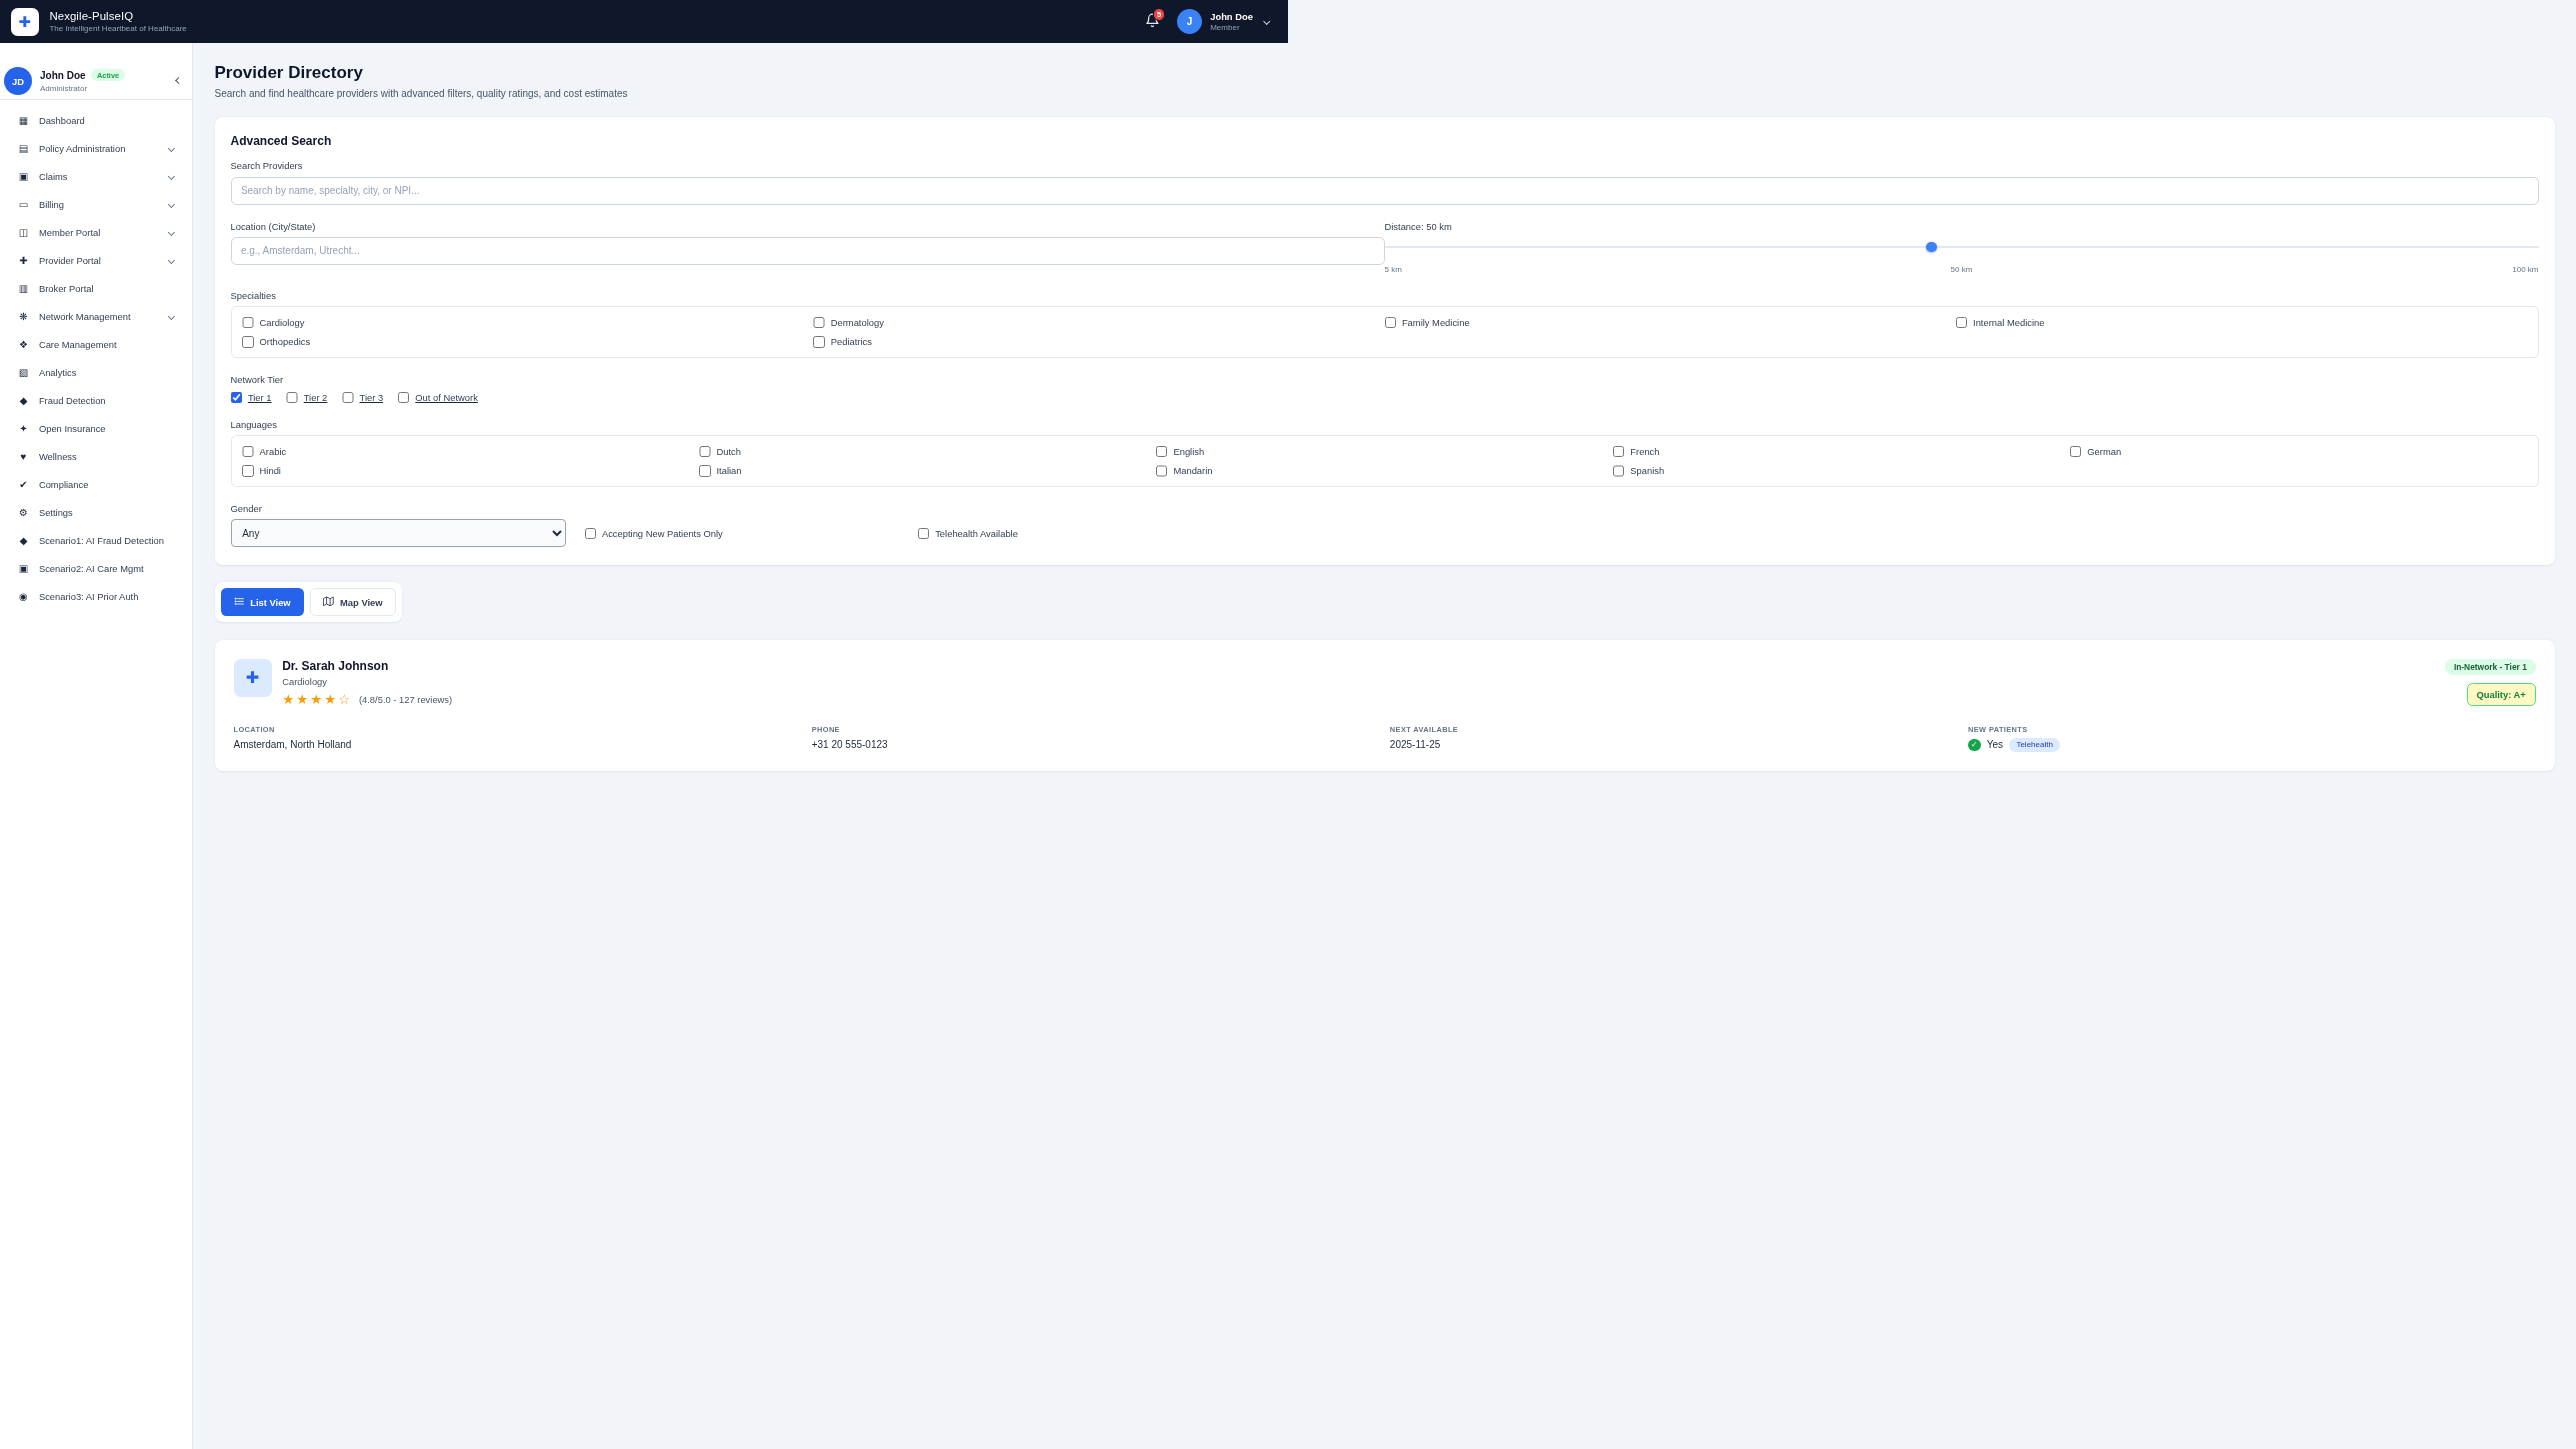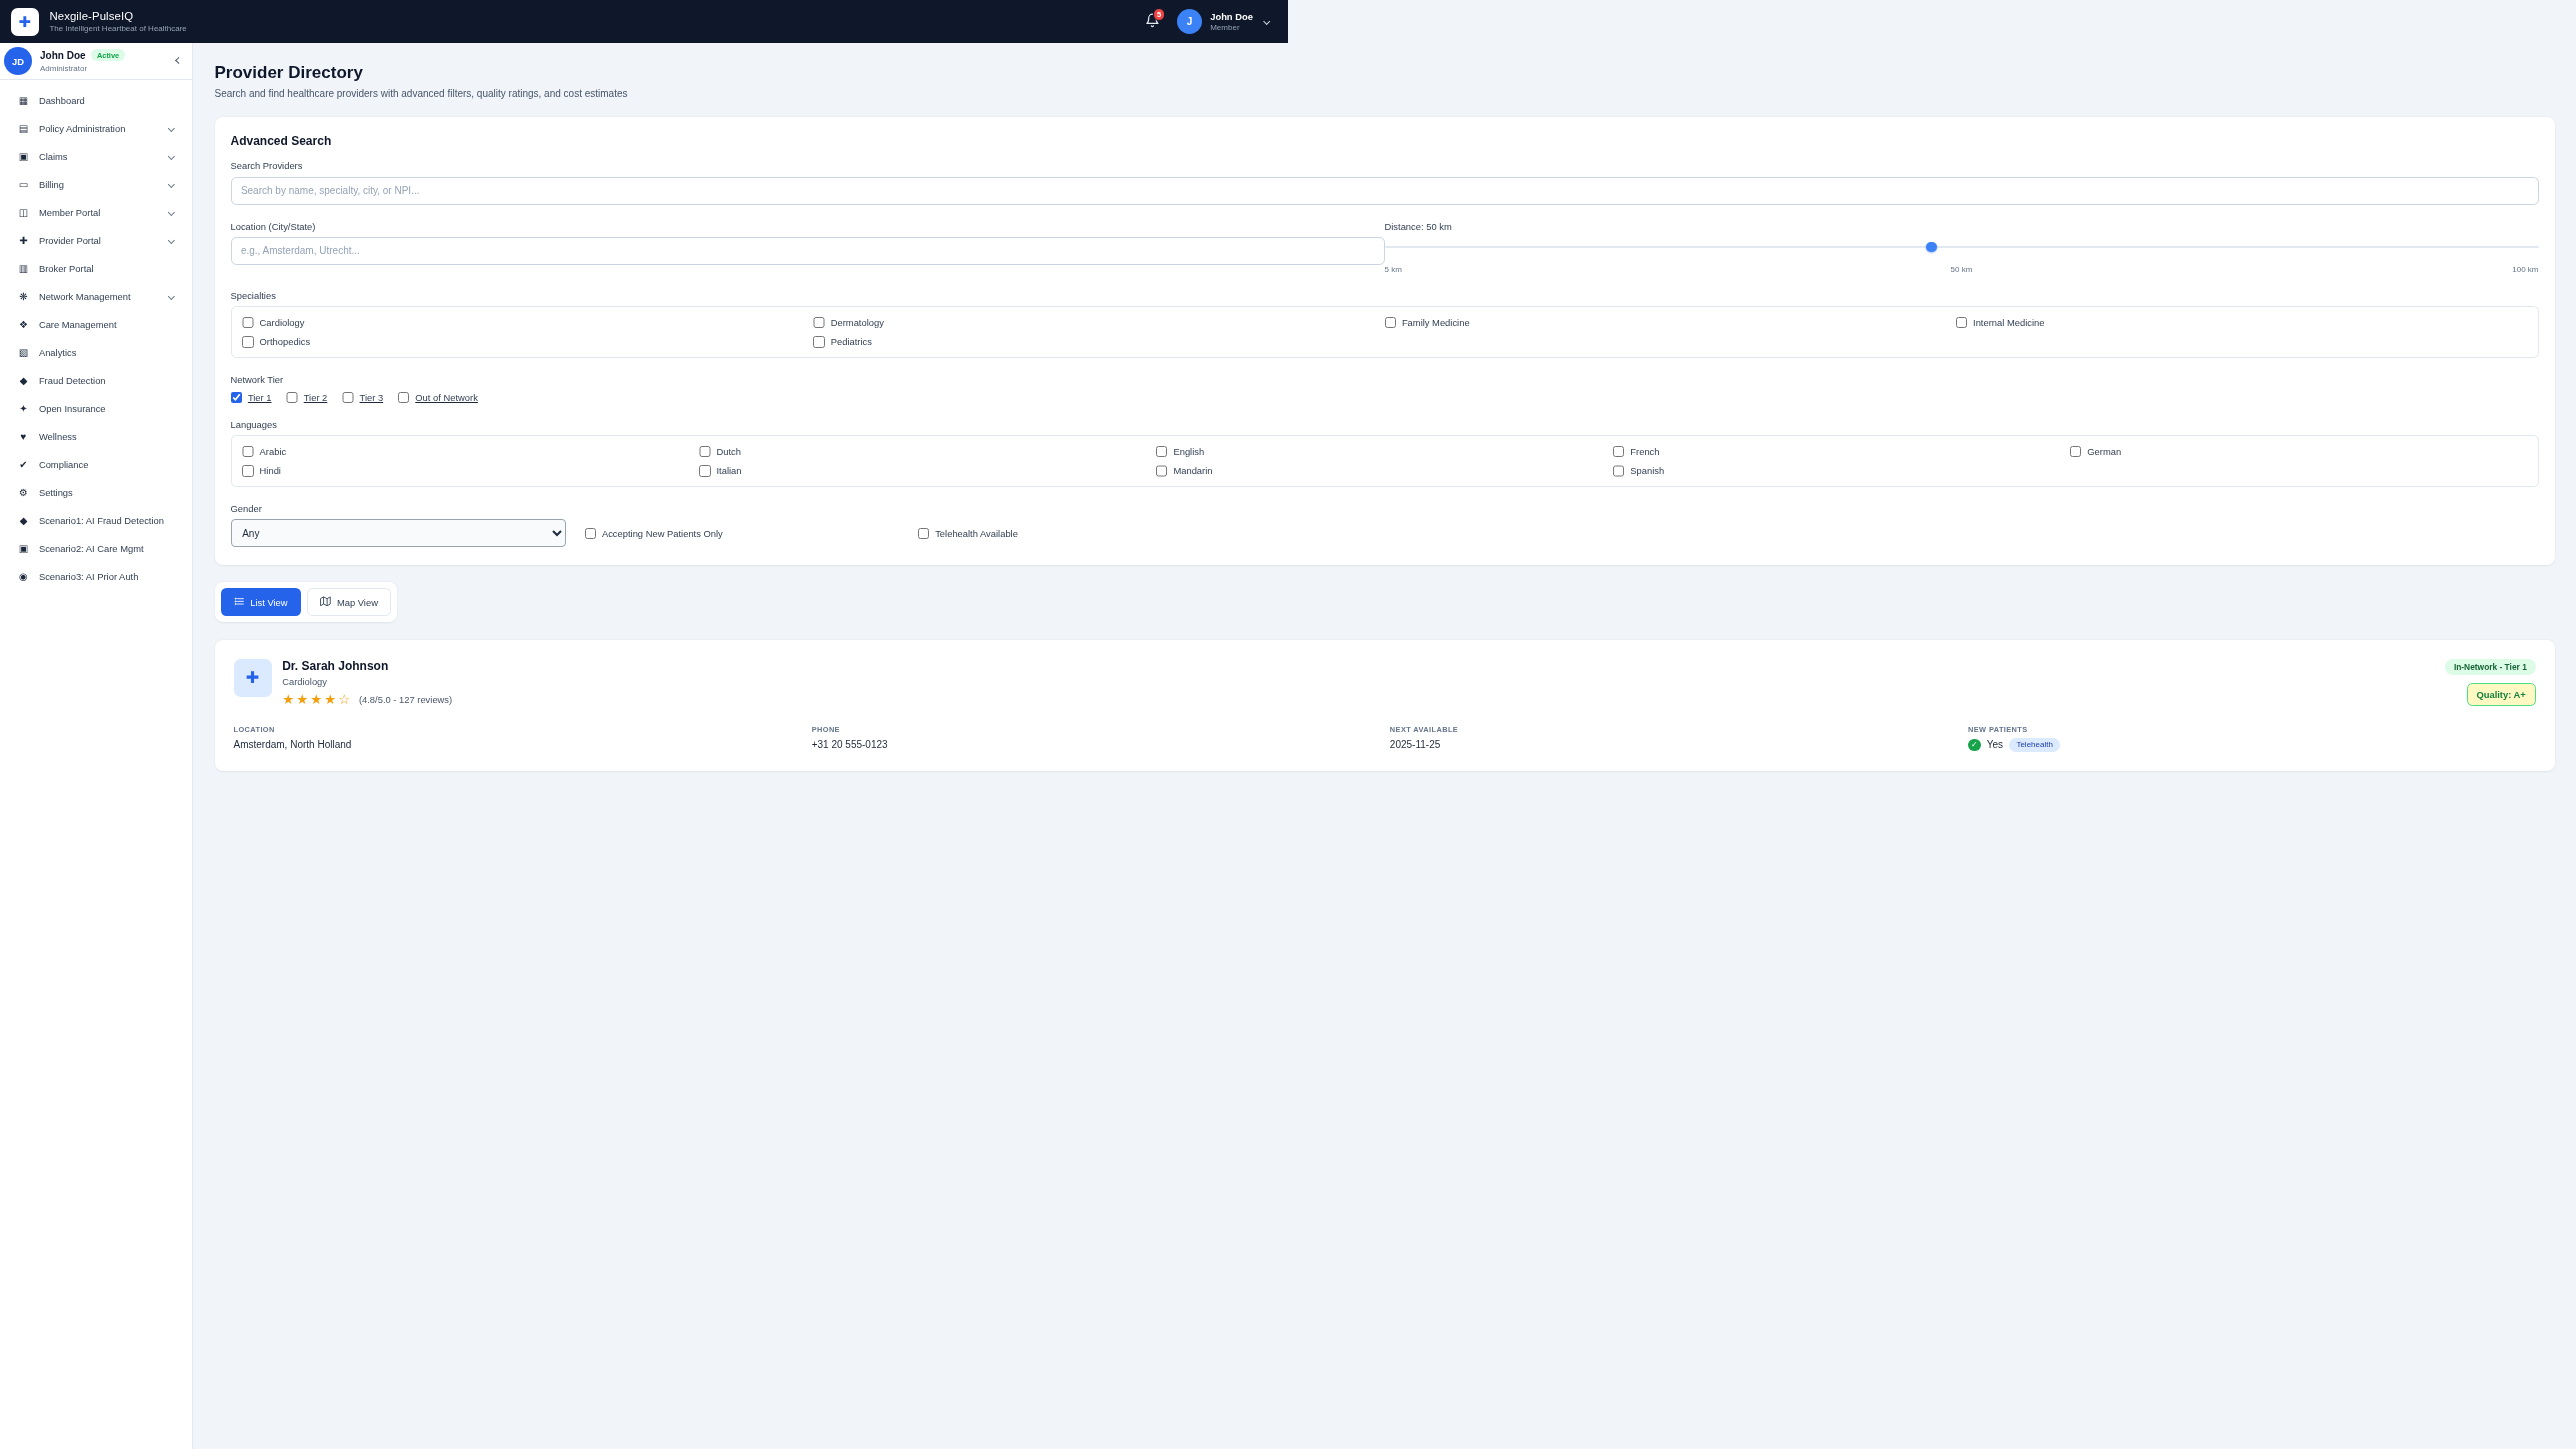--- a/index.html
+++ b/index.html
@@ -23,21 +23,21 @@
   .tb-avatar { width:25.5px; height:25.5px; border-radius:50%; background:#3b82f6; color:#fff;
     display:flex; align-items:center; justify-content:center; font-size:10px; font-weight:bold; }
   .tb-user-name { color:#fff; font-size:9.4px; font-weight:600; }
   .tb-user-role { color:#94a3b8; font-size:8px; margin-top:1.3px; }
   .chev { display:inline-block; width:5.4px; height:5.4px; border-right:1.3px solid #cbd5e1;
     border-bottom:1.3px solid #cbd5e1; transform:rotate(45deg); margin-left:2.7px; }
 
   
   .sidebar { position:fixed; top:43px; left:0; bottom:0; width:193px; background:#ffffff;
     border-right:0.7px solid #e2e8f0; z-index:20; }
-  .sb-user { display:flex; align-items:center; padding:4px; border-bottom:0.7px solid #e2e8f0; }
+  .sb-user { display:flex; align-items:center; padding:4px; border-bottom:0.7px solid #e2e8f0;margin-top:20px; }
   .sb-avatar { width:28px; height:28px; border-radius:50%; background:#2563eb; color:#fff;
     display:flex; align-items:center; justify-content:center; font-size:9.4px; font-weight:bold; flex:0 0 auto; }
   .sb-user-info { margin-left:8px; flex:1; }
   .sb-name-row { display:flex; align-items:center; gap:5.4px; }
   .sb-user-name { font-size:10px; font-weight:bold; color:#0f172a; }
   .badge-active { background:#dcfce7; color:#16a34a; font-size:7.4px; font-weight:600;
     padding:1.3px 6px; border-radius:670px; }
   .sb-user-role { font-size:8px; color:#64748b; margin-top:2.7px; }
   .sb-collapse { width:19px; height:19px; display:flex; align-items:center; justify-content:center;
     cursor:pointer; flex:0 0 auto; }
@@ -86,21 +86,21 @@
   input[type="checkbox"] { width:11.4px; height:11.4px; accent-color:#2563eb; cursor:pointer; }
   .tier-row { display:flex; gap:14.8px; margin-top:6.7px;text-decoration:underline; }
 
   .gender-row { display:flex; align-items:center; margin-top:5.4px; }
   .select { width:335px; height:28px; border:0.7px solid #9ca3af; border-radius:4px; background:#f8fafc;
     font-size:10px; color:#1e293b; padding:0 6.7px; font-family:"Liberation Sans","DejaVu Sans",sans-serif; }
   .gender-cb1 { margin-left:19px; }
   .gender-cb2 { margin-left:195px; }
 
   .toggle-card { margin-top:17.4px; display:inline-flex; gap:6.7px; padding:6px; }
-  .toggle-btn { display:flex; align-items:center; gap:6px; font-size:9.4px; font-weight:400;
+  .toggle-btn { display:flex; align-items:center; gap:6px; font-size:9.4px; font-weight:700;
     padding:6.7px 12px; border-radius:5.4px; cursor:pointer; border:0.7px solid transparent; }
   .toggle-btn.active { background:#2563eb; color:#ffffff; }
   .toggle-btn.inactive { background:#ffffff; color:#334155; border-color:#e2e8f0; }
 
   .provider-card { margin-top:17.4px; padding:19px; }
   .prov-head { display:flex; }
   .prov-icon { width:38px; height:38px; border-radius:6.7px; background:#dbeafe; color:#2563eb;
     font-size:16px; font-weight:bold; display:flex; align-items:center; justify-content:center; flex:0 0 auto; }
   .prov-main { margin-left:10.7px; }
   .prov-name { font-size:12px; font-weight:bold; color:#0f172a; }

